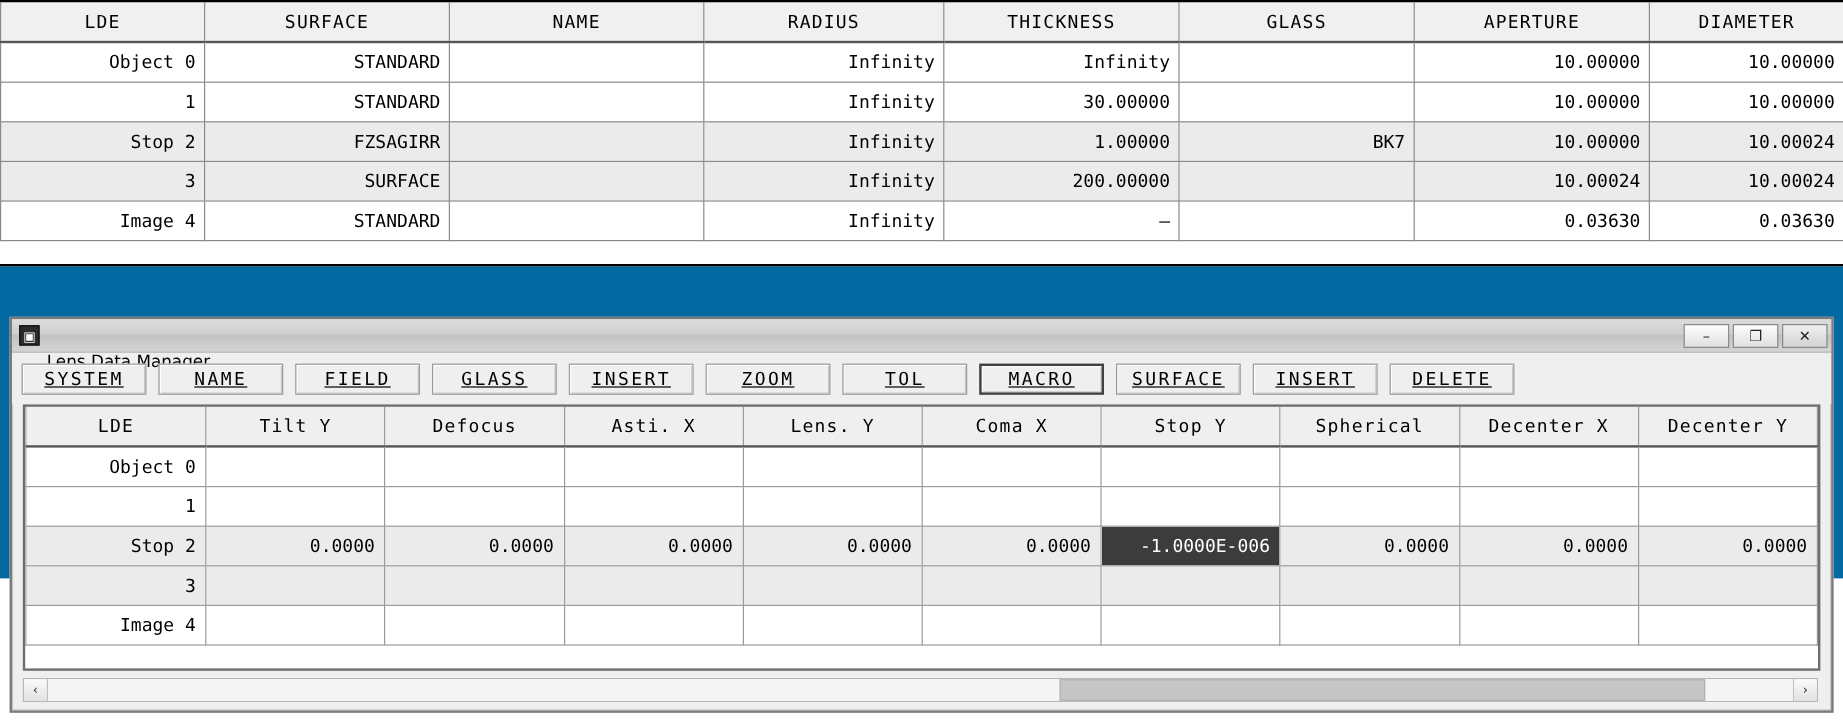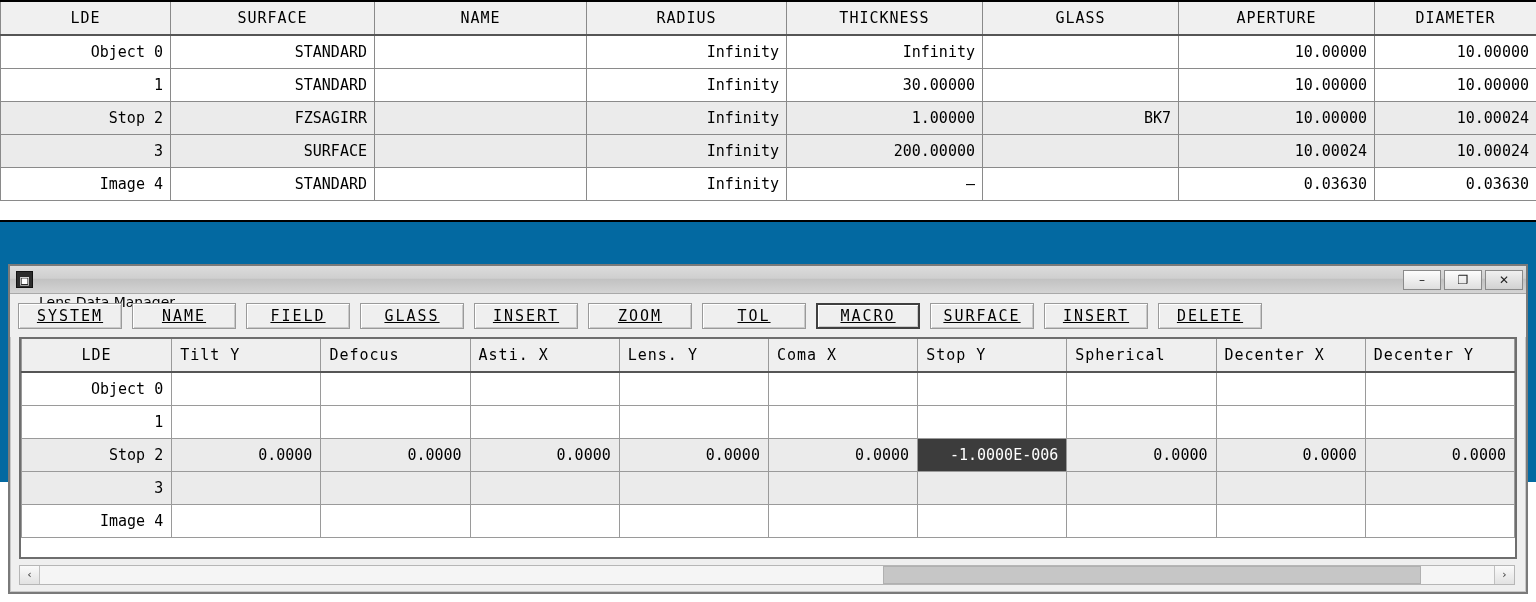--- a/index.html
+++ b/index.html
@@ -163,21 +163,21 @@
     height: 33px;
     padding: 0 8px;
     font-size: 15px;
     white-space: nowrap;
     overflow: hidden;
     font-family: "DejaVu Sans Mono", "Liberation Mono", monospace;
   }
   table.grid2 th {
     background: #efefef;
     font-weight: normal;
-    text-align: left;
+    text-align: center;
     letter-spacing: 1px;
     border-top: none;
     border-bottom: 2px solid #555;
   }
   table.grid2 th.hdr-lde { text-align: center; }
   table.grid2 td { background: #ffffff; text-align: right; }
   table.grid2 tr.alt td { background: #ebebeb; }
   td.sel {
     background: #3c3c3c !important;
     color: #ffffff;

